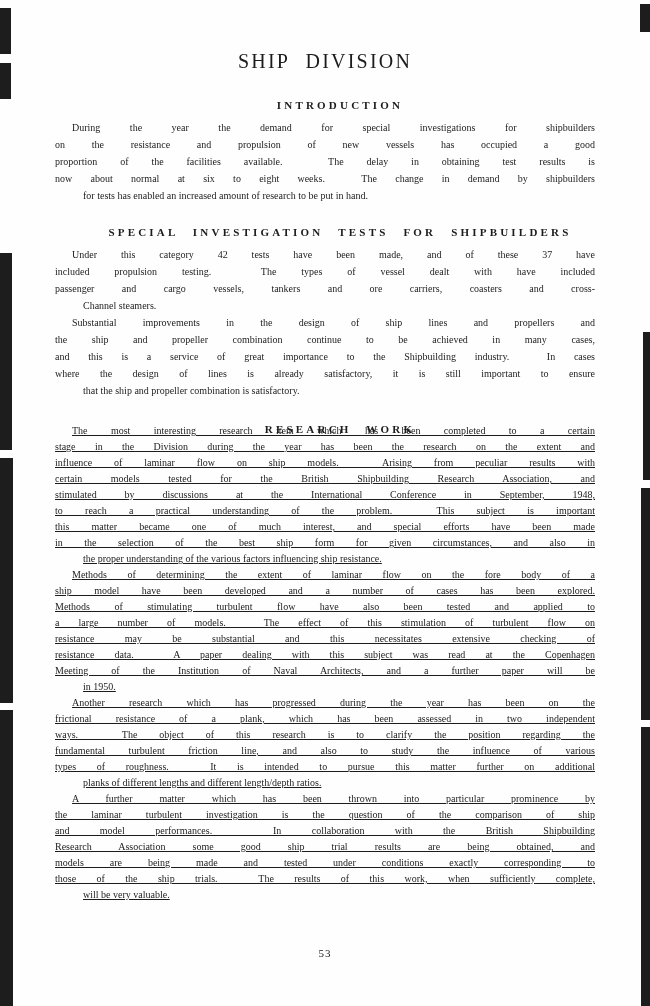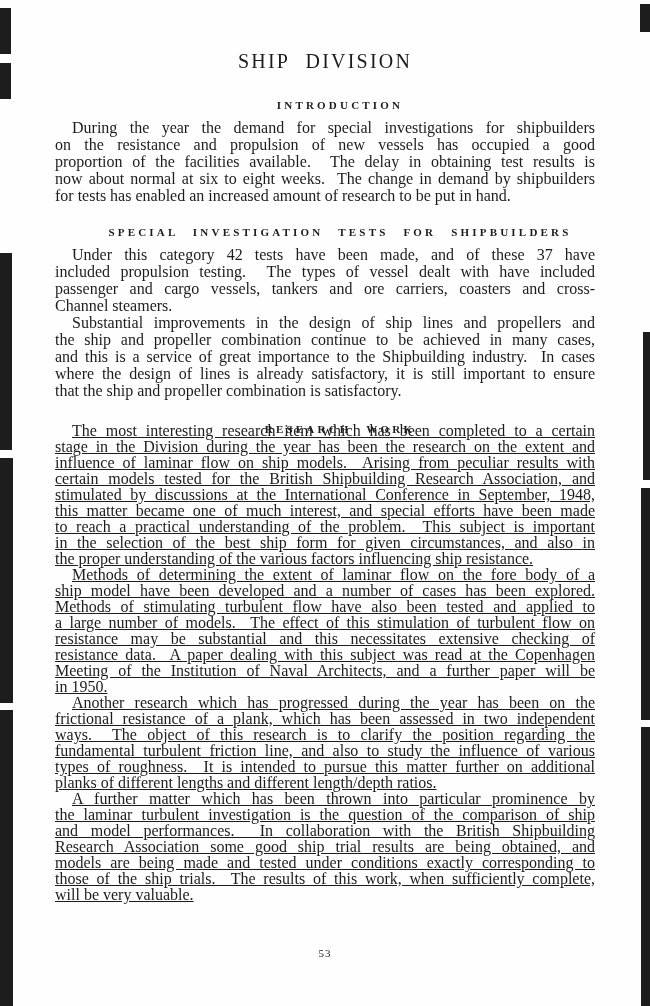--- a/index.html
+++ b/index.html
@@ -26,33 +26,33 @@
     font-size:11px;line-height:13px;
     font-weight:bold;
     letter-spacing:3.2px;word-spacing:9px;
   }
   .h-intro{top:99px;}
   .h-special{top:226px;}
   .h-research{top:423px;}
   
   .col{
     position:absolute;left:55px;width:540px;
-    font-size:16px;
+    font-size:10px;
   }
   .col-a{top:119px;line-height:17px;}
   .col-b{top:246px;line-height:17px;}
   .col-c{top:423px;line-height:16px;text-decoration:underline;}
   .para{margin:0;padding:0;}
   .tline{
     text-align:justify;
     text-align-last:justify;
     text-justify:inter-word;
     white-space:normal;
   }
-  .tline.plast{text-align-last:left;}
+  .tline.plast{text-align-last:left;margin-left:28px;}
   .tline.first{text-indent:17px;}
   
   .page-number{
     position:absolute;top:947px;left:0;width:650px;
     text-align:center;
     font-size:11px;letter-spacing:1px;
   }
   
   .artifact{position:absolute;background:#1d1d1d;}
   .al1{left:0;top:8px;width:11px;height:46px;}
@@ -111,22 +111,22 @@
   </div>
 
   <div class="sec-heading h-research">RESEARCH WORK</div>
   <div class="col col-c">
     <div class="para">
         <div class="tline first">The most interesting research item which has been completed to a certain</div>
         <div class="tline">stage in the Division during the year has been the research on the extent and</div>
         <div class="tline">influence of laminar flow on ship models.&nbsp; Arising from peculiar results with</div>
         <div class="tline">certain models tested for the British Shipbuilding Research Association, and</div>
         <div class="tline">stimulated by discussions at the International Conference in September, 1948,</div>
+        <div class="tline">to reach a practical understanding of the problem.&nbsp; This subject is important</div>
         <div class="tline">this matter became one of much interest, and special efforts have been made</div>
-        <div class="tline">to reach a practical understanding of the problem.&nbsp; This subject is important</div>
         <div class="tline">in the selection of the best ship form for given circumstances, and also in</div>
         <div class="tline plast">the proper understanding of the various factors influencing ship resistance.</div>
       </div>
     <div class="para">
         <div class="tline first">Methods of determining the extent of laminar flow on the fore body of a</div>
         <div class="tline">ship model have been developed and a number of cases has been explored.</div>
         <div class="tline">Methods of stimulating turbulent flow have also been tested and applied to</div>
         <div class="tline">a large number of models.&nbsp; The effect of this stimulation of turbulent flow on</div>
         <div class="tline">resistance may be substantial and this necessitates extensive checking of</div>
         <div class="tline">resistance data.&nbsp; A paper dealing with this subject was read at the Copenhagen</div>

